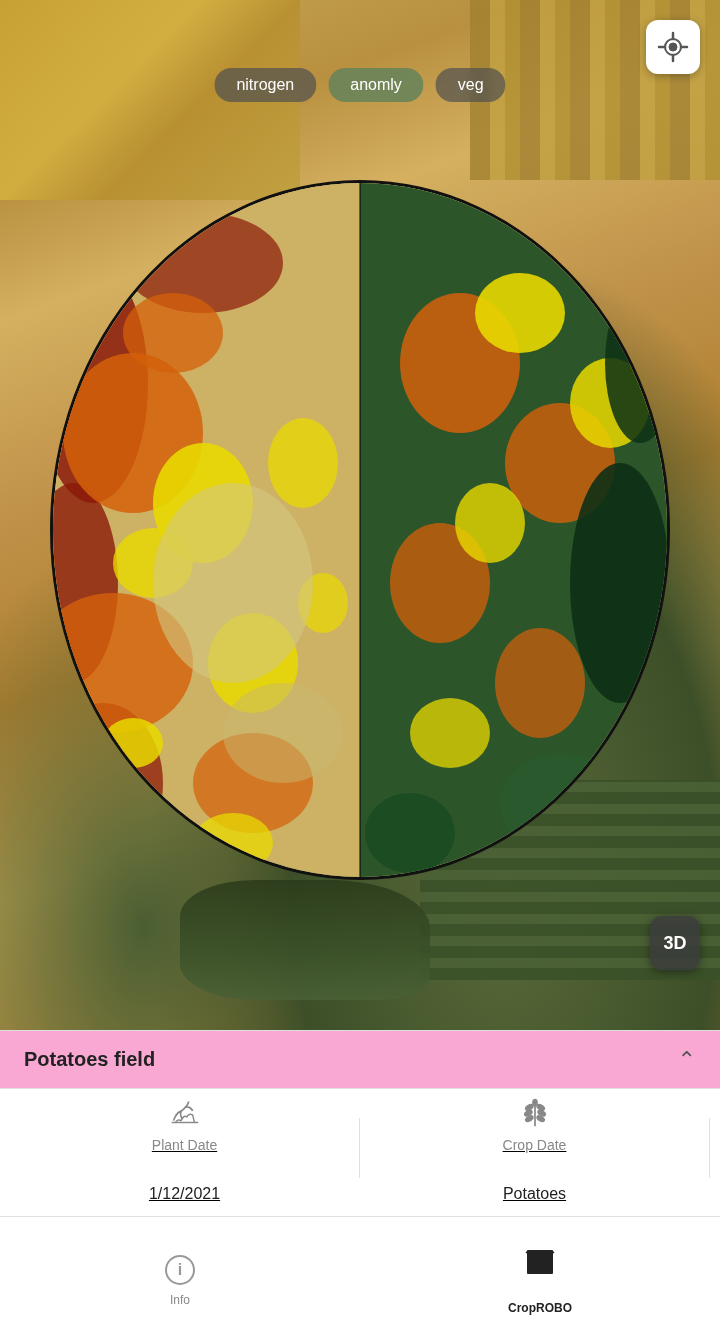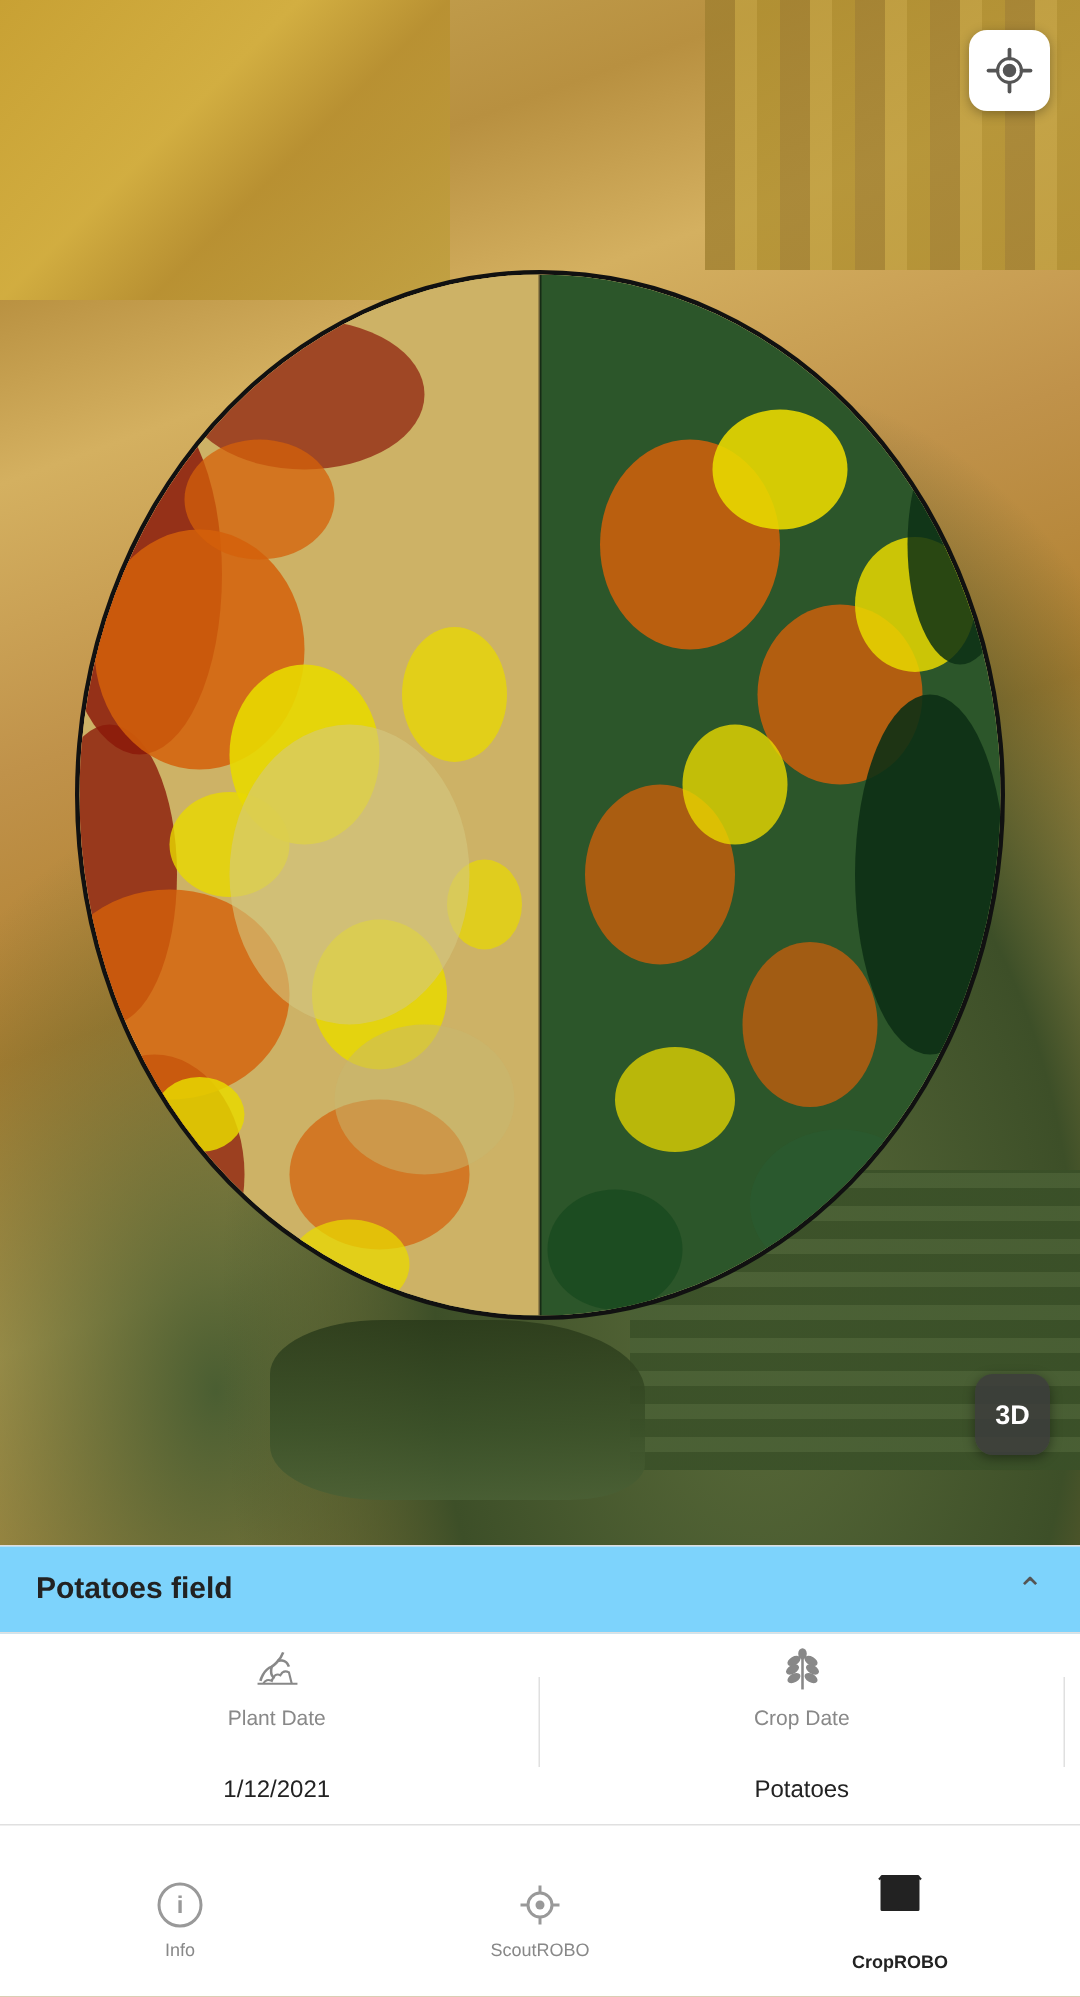--- a/index.html
+++ b/index.html
@@ -218,21 +218,21 @@
       position: absolute;
       bottom: 0;
       left: 0;
       height: 301px;
       border-top: 1px solid #ddd;
     }
 
     
     .field-title-bar {
       height: 58px;
-      background: #7dd3fc;
+      background: #f9a8d4;
       border-bottom: 1px solid #e0e0e0;
       display: flex;
       align-items: center;
       justify-content: space-between;
       padding: 0 24px;
     }
 
     .field-title-text {
       font-size: 20px;
       font-weight: 600;
@@ -244,20 +244,21 @@
       color: #555;
     }
 
     
     .info-cards {
       display: flex;
       align-items: center;
       justify-content: flex-end;
       padding: 18px 10px 10px;
       height: 110px;
+      text-decoration: underline;
     }
 
     .info-card {
       display: flex;
       flex-direction: column;
       align-items: center;
       gap: 4px;
       flex: 1;
     }
 
@@ -409,20 +410,25 @@
     <svg class="gps-icon-svg" viewBox="0 0 32 32" xmlns="http://www.w3.org/2000/svg">
       <circle cx="16" cy="16" r="4" fill="#555" stroke="#555" stroke-width="1"></circle>
       <line x1="16" y1="2" x2="16" y2="8" stroke="#555" stroke-width="2.5" stroke-linecap="round"></line>
       <line x1="16" y1="24" x2="16" y2="30" stroke="#555" stroke-width="2.5" stroke-linecap="round"></line>
       <line x1="2" y1="16" x2="8" y2="16" stroke="#555" stroke-width="2.5" stroke-linecap="round"></line>
       <line x1="24" y1="16" x2="30" y2="16" stroke="#555" stroke-width="2.5" stroke-linecap="round"></line>
       <circle cx="16" cy="16" r="8" fill="none" stroke="#555" stroke-width="2"></circle>
     </svg>
   </div>
 
+  <div class="filter-tabs">
+    <div class="filter-tab">nitrogen</div>
+    <div class="filter-tab active">anomly</div>
+    <div class="filter-tab">veg</div>
+  </div>
 
   <div class="btn-3d">
     <span>3D</span>
   </div>
 </div>
 
 <div id="bottom-panel">
 
   <div class="field-title-bar">
     <span class="field-title-text">Potatoes field</span>
@@ -478,33 +484,20 @@
     <div class="nav-item">
       <div class="nav-icon">
         <svg viewBox="0 0 34 34" width="34" height="34" xmlns="http://www.w3.org/2000/svg">
           <circle cx="17" cy="17" r="14" fill="none" stroke="#999" stroke-width="2"></circle>
           <text x="17" y="22" text-anchor="middle" font-size="16" fill="#999" font-weight="bold">i</text>
         </svg>
       </div>
       <span class="nav-label">Info</span>
     </div>
 
-    <div class="nav-item">
-      <div class="nav-icon">
-        <svg viewBox="0 0 34 34" width="34" height="34" xmlns="http://www.w3.org/2000/svg">
-          <circle cx="17" cy="17" r="8" fill="none" stroke="#999" stroke-width="2"></circle>
-          <circle cx="17" cy="17" r="3" fill="#999"></circle>
-          <line x1="17" y1="4" x2="17" y2="9" stroke="#999" stroke-width="2"></line>
-          <line x1="17" y1="25" x2="17" y2="30" stroke="#999" stroke-width="2"></line>
-          <line x1="4" y1="17" x2="9" y2="17" stroke="#999" stroke-width="2"></line>
-          <line x1="25" y1="17" x2="30" y2="17" stroke="#999" stroke-width="2"></line>
-        </svg>
-      </div>
-      <span class="nav-label">ScoutROBO</span>
-    </div>
 
     <div class="nav-item active">
       <div class="nav-icon">
         <svg viewBox="0 0 34 34" width="34" height="34" xmlns="http://www.w3.org/2000/svg">
 
           <path d="M5 6 L5 28 L17 28 L17 6 Z" fill="none" stroke="#222" stroke-width="2" stroke-linejoin="round"></path>
           <path d="M17 6 L29 6 L29 28 L17 28 Z" fill="none" stroke="#222" stroke-width="2" stroke-linejoin="round"></path>
           <line x1="17" y1="6" x2="17" y2="28" stroke="#222" stroke-width="2"></line>
           <path d="M3 8 L5 6" stroke="#222" stroke-width="1.5"></path>
           <path d="M31 8 L29 6" stroke="#222" stroke-width="1.5"></path>

